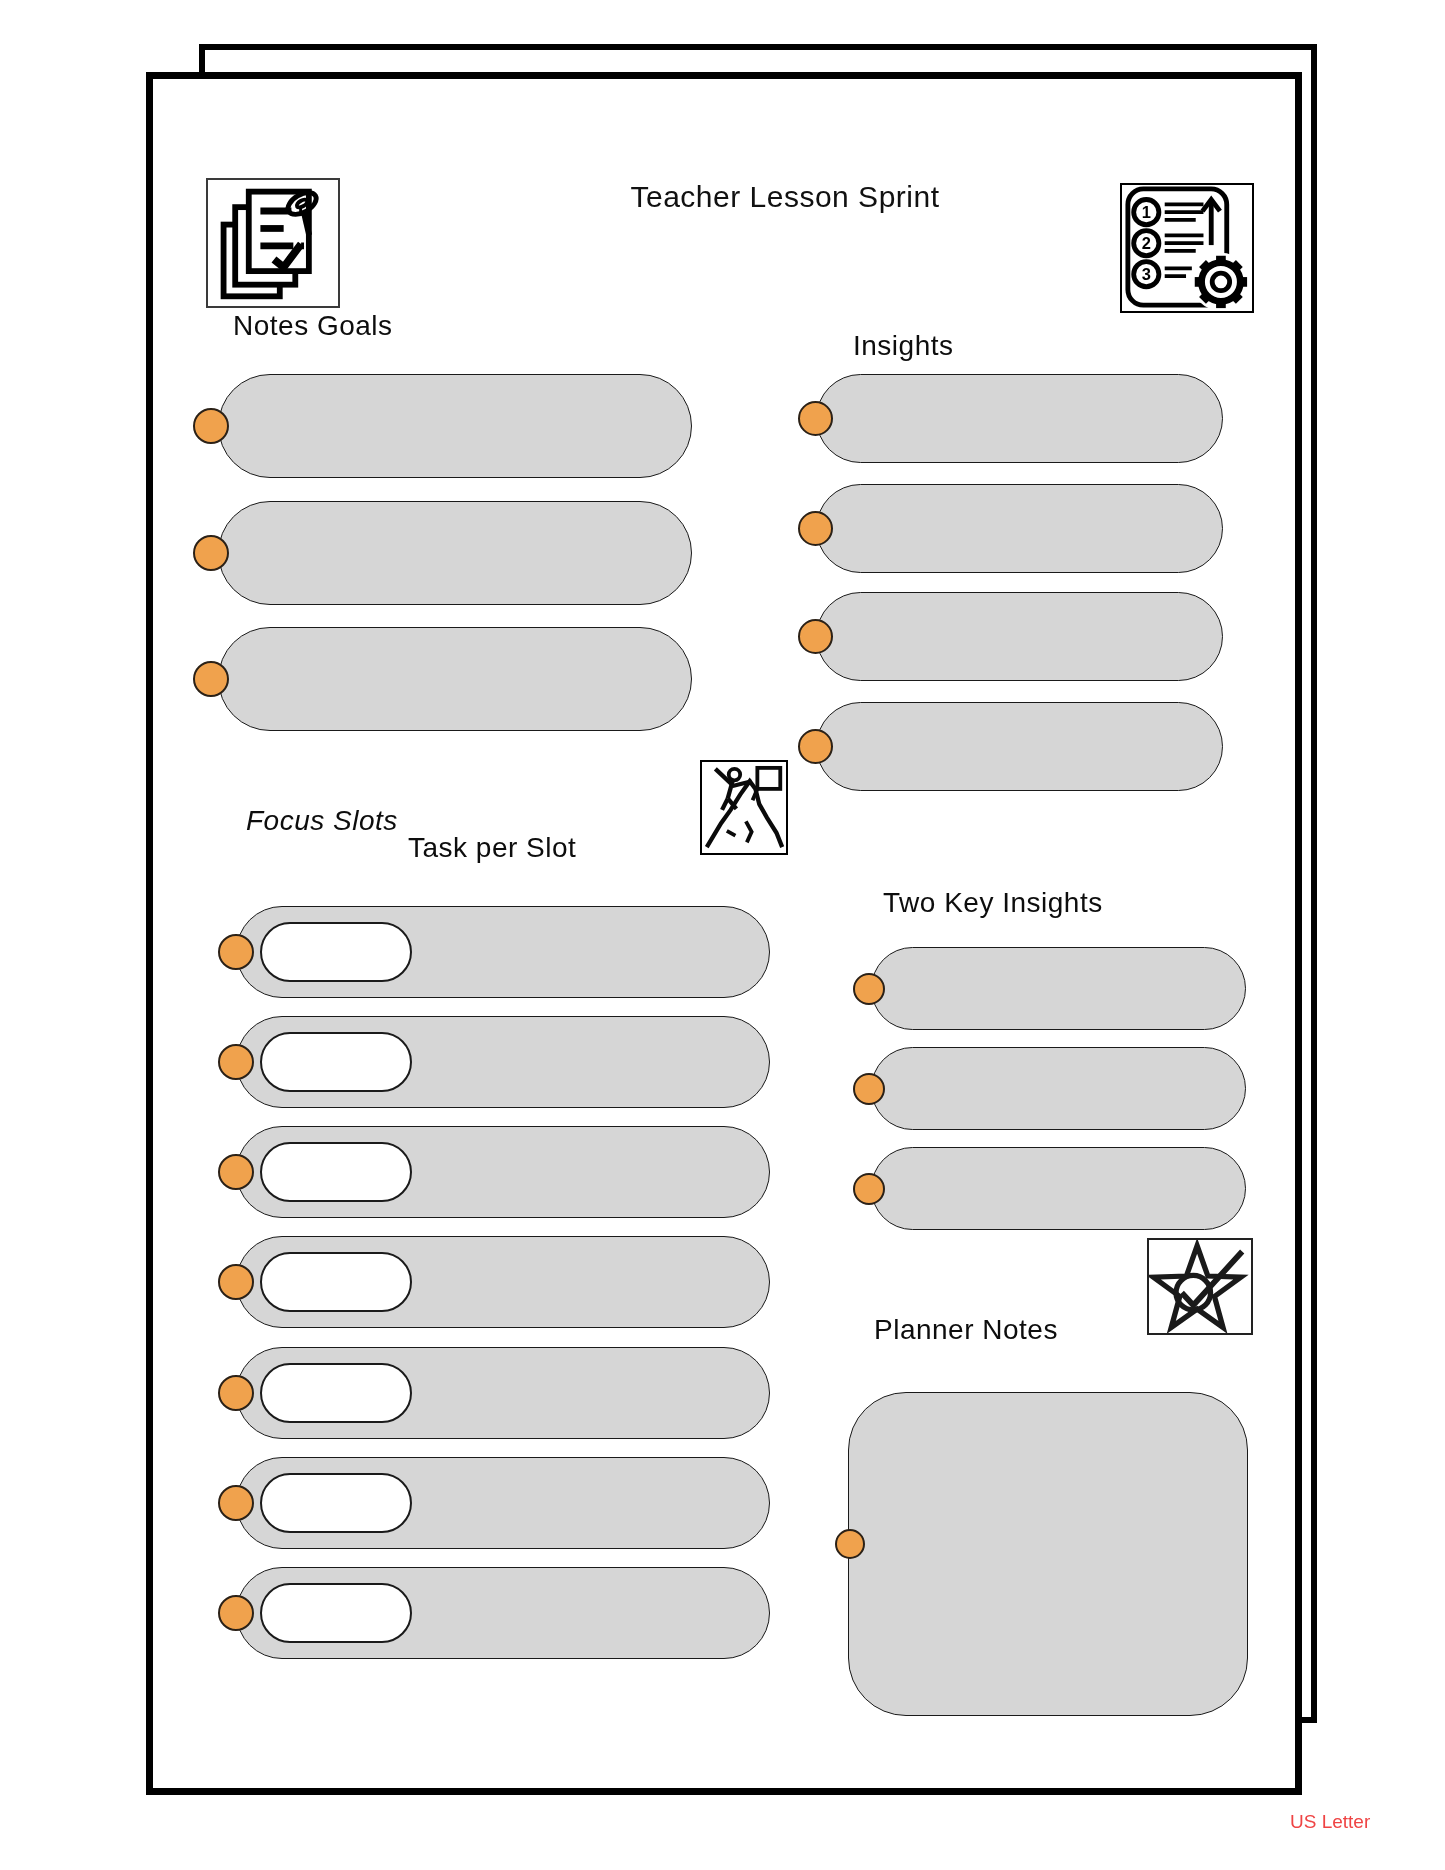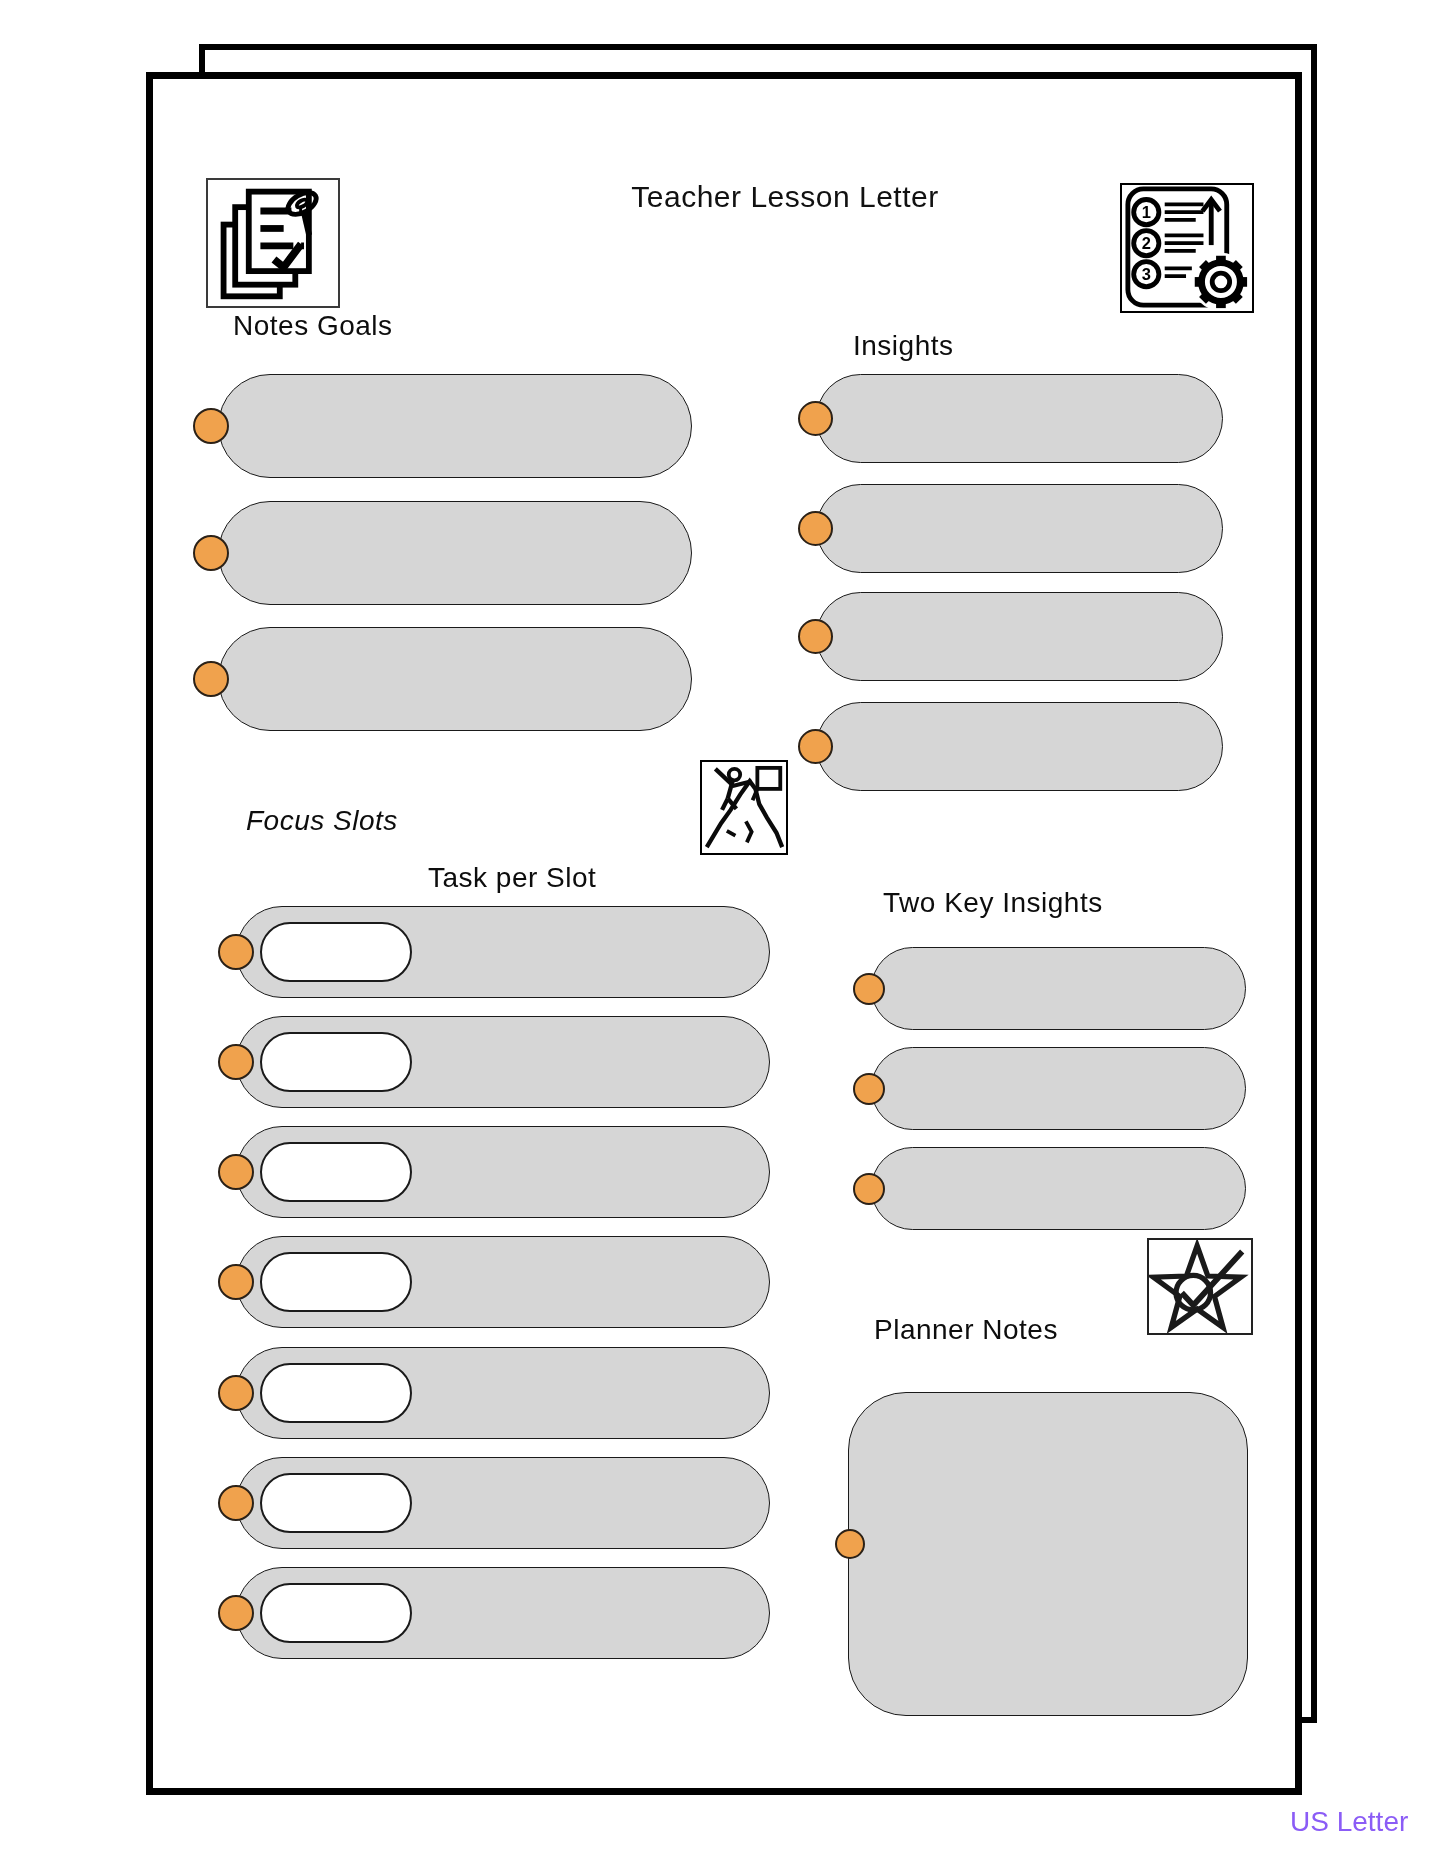--- a/index.html
+++ b/index.html
@@ -9,21 +9,21 @@
   }
   .abs{position:absolute;}
   
   .back-page{left:199px;top:44px;width:1118px;height:1679px;
     border:6px solid #000;background:#fff;box-sizing:border-box;}
   .front-page{left:146px;top:72px;width:1156px;height:1723px;
     border:7px solid #000;background:#fff;box-sizing:border-box;}
   
   .h-label{font-size:28px;line-height:32px;color:#0d0d0d;letter-spacing:.5px;white-space:nowrap;}
   .title{font-size:30px;line-height:34px;text-align:center;letter-spacing:.5px;}
-  .us-letter{font-size:28px;line-height:24px;color:#8b5cf6;}
+  .us-letter{font-size:19px;line-height:24px;color:#ef4444;}
   
   .pill{position:absolute;background:#D6D6D6;border:1.5px solid #1A1A1A;box-sizing:border-box;}
   .slot-inner{position:absolute;background:#ffffff;border:2px solid #1A1A1A;box-sizing:border-box;border-radius:30px;}
   .bullet{position:absolute;background:#F0A24D;border:2px solid #2B2117;border-radius:50%;box-sizing:border-box;}
   .icon-box{position:absolute;background:#fff;box-sizing:border-box;}
   .icon-box svg{display:block;width:100%;height:100%;}
 </style>
 </head>
 <body>
 
@@ -42,21 +42,21 @@
       <path d="M54 68 H88 M96 68 h3" stroke-width="7"></path>
       <polyline points="68,82 78,90 96,66" stroke-width="8"></polyline>
       <g transform="rotate(-30 98 26)">
         <ellipse cx="98" cy="24" rx="16" ry="9" stroke-width="5"></ellipse>
         <ellipse cx="98" cy="24" rx="6" ry="3" stroke-width="4"></ellipse>
         <line x1="95" y1="33" x2="88" y2="56" stroke-width="6"></line>
       </g>
     </svg>
   </div>
 
-  <div class="abs title" style="left:480px;top:180px;width:610px;">Teacher Lesson Letter</div>
+  <div class="abs title" style="left:480px;top:180px;width:610px;">Teacher Lesson Sprint</div>
 
   <div class="abs icon-box" style="left:1120px;top:183px;width:134px;height:130px;border:2px solid #000;">
     <svg viewBox="0 0 134 130" fill="none" stroke="#000">
       <rect x="6" y="4" width="102" height="120" rx="16" stroke-width="5"></rect>
       <circle cx="25" cy="28" r="13" stroke-width="5"></circle>
       <circle cx="25" cy="60" r="13" stroke-width="5"></circle>
       <circle cx="25" cy="92" r="13" stroke-width="5"></circle>
       <text x="25" y="34" text-anchor="middle" font-size="17" font-weight="bold" fill="#000" stroke="none">1</text>
       <text x="25" y="66" text-anchor="middle" font-size="17" font-weight="bold" fill="#000" stroke="none">2</text>
       <text x="25" y="98" text-anchor="middle" font-size="17" font-weight="bold" fill="#000" stroke="none">3</text>
@@ -125,21 +125,21 @@
       <line x1="31" y1="23" x2="14" y2="7" stroke-width="4.5"></line>
       <line x1="32" y1="25" x2="52" y2="20" stroke-width="4.5"></line>
       <line x1="27" y1="38" x2="21" y2="50" stroke-width="4.5"></line>
       <line x1="27" y1="38" x2="36" y2="49" stroke-width="4.5"></line>
       <rect x="58" y="6" width="24" height="22" stroke-width="4"></rect>
       <line x1="58" y1="28" x2="53" y2="40" stroke-width="4"></line>
     </svg>
   </div>
 
   <div class="abs h-label" style="left:246px;top:805px;font-style:italic;">Focus Slots</div>
-  <div class="abs h-label" style="left:428px;top:832px;margin-top:30px;">Task per Slot</div>
+  <div class="abs h-label" style="left:408px;top:832px;">Task per Slot</div>
 
   <div class="abs" style="left:218px;top:906px;width:552px;height:92px;">
     <div class="pill" style="left:18px;top:0;width:534px;height:92px;border-radius:46px;"></div>
     <div class="slot-inner" style="left:42px;top:16px;width:152px;height:60px;"></div>
     <div class="bullet" style="left:0;top:28px;width:36px;height:36px;"></div>
   </div>
   <div class="abs" style="left:218px;top:1016px;width:552px;height:92px;">
     <div class="pill" style="left:18px;top:0;width:534px;height:92px;border-radius:46px;"></div>
     <div class="slot-inner" style="left:42px;top:16px;width:152px;height:60px;"></div>
     <div class="bullet" style="left:0;top:28px;width:36px;height:36px;"></div>

